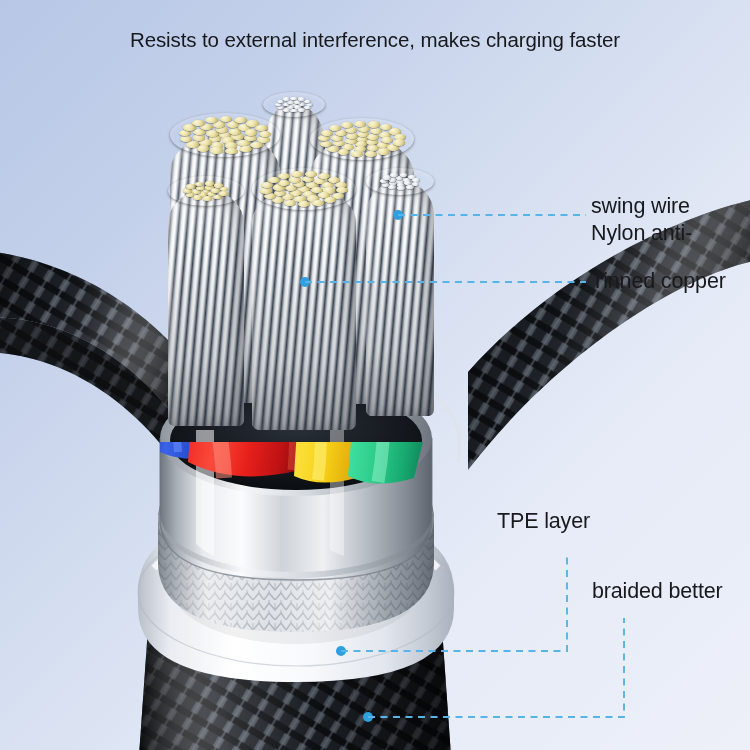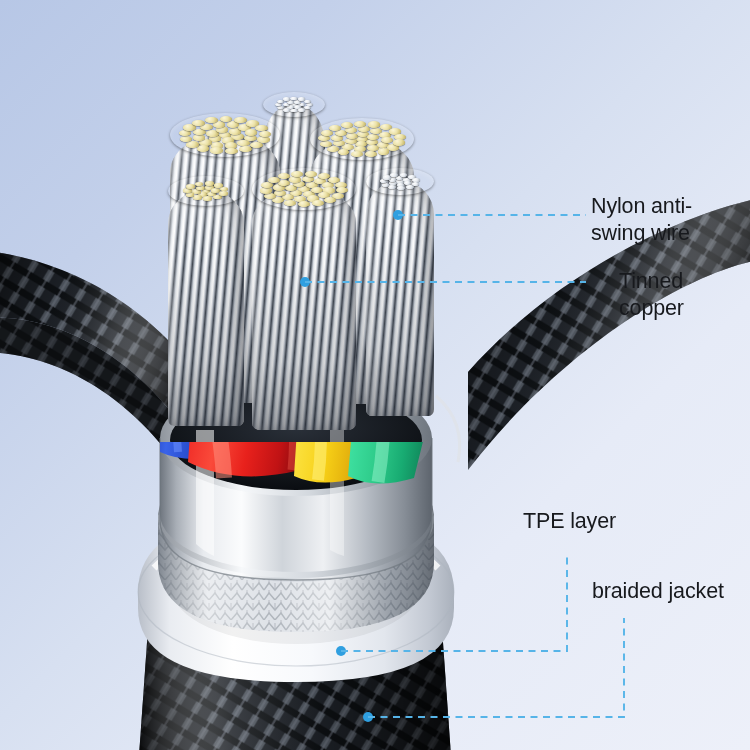--- a/index.html
+++ b/index.html
@@ -21,22 +21,22 @@
     letter-spacing:-0.1px; white-space:nowrap;
   }
 
   
   .label {
     position:absolute; z-index:42;
     font-size:21.5px; color:#17191d; line-height:1.26;
     letter-spacing:-0.15px;
   }
   #lbl-nylon-anti { left:591px; top:193px; }
-  #lbl-tinned     { left:619px; top:268px; }
-  #lbl-tpe        { left:523px; top:508px; }
+  #lbl-tinned     { left:591px; top:268px; }
+  #lbl-tpe        { left:497px; top:508px; }
   #lbl-braid      { left:592px; top:578px; }
 
   
   .leadersvg { position:absolute; inset:0; width:750px; height:750px; z-index:41; pointer-events:none; }
   .ldash { fill:none; stroke:#56b4e8; stroke-width:1.9; stroke-dasharray:7 5.5; }
   .ldot  { fill:#2f9fe0; }
 
   
   .art { position:absolute; inset:0; z-index:10; }
   .artsvg { position:absolute; inset:0; width:750px; height:750px; }
@@ -476,26 +476,27 @@
     <circle class="ldot" cx="341" cy="651" r="5"></circle>
     <path class="ldash" d="M341 651 H567 V552"></path>
   </g>
   <g>
     <circle class="ldot" cx="368" cy="717" r="5"></circle>
     <path class="ldash" d="M368 717 H624 V618"></path>
   </g>
 </svg>
 
 <div class="header">
+  <div class="line">Resists to external interference, makes charging faster</div>
 </div>
 
 <div class="label" id="lbl-nylon-anti">
+  <div>swing wire</div>
   <div>Nylon anti-</div>
-  <div>swing wire</div>
 </div>
 
 <div class="label" id="lbl-tinned">Tinned copper</div>
 
 <div class="label" id="lbl-tpe">TPE layer</div>
 
 <div class="label" id="lbl-braid">
-  <div>braided jacket</div>
+  <div>braided better</div>
 </div>
 
 </body></html>

